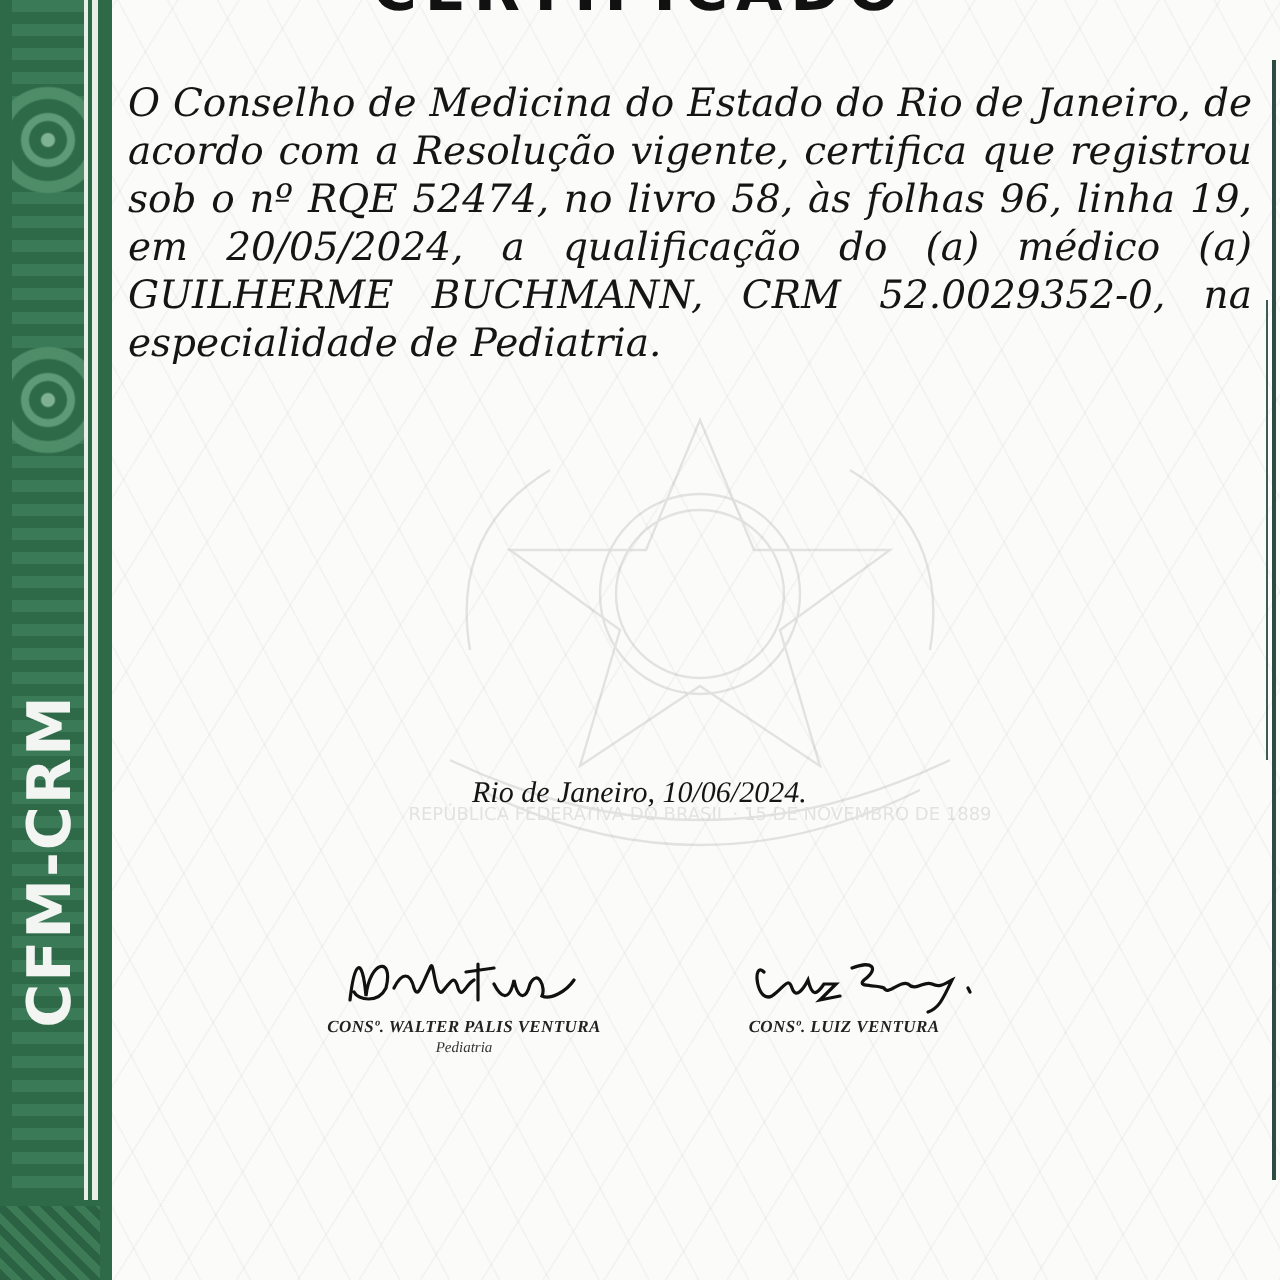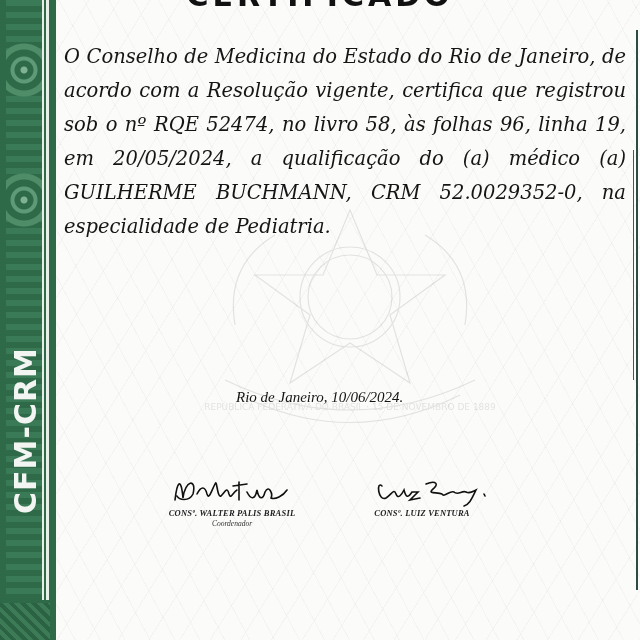--- a/index.html
+++ b/index.html
@@ -116,21 +116,21 @@
     }
     
     .body-text {
       position: absolute;
       left: 64px;
       top: 40px;
       width: 562px;
       font-family: "DejaVu Serif", "Liberation Serif", serif;
       font-style: italic;
       font-size: 19.5px;
-      line-height: 34px;
+      line-height: 24px;
       text-align: justify;
       text-align-last: left;
       color: #151515;
     }
     .body-text p { margin: 0; }
     .place-date {
       position: absolute;
       left: 236px;
       top: 389px;
       font-family: "Liberation Serif", "DejaVu Serif", serif;
@@ -204,22 +204,22 @@
 </div>
 
 <div class="place-date">Rio de Janeiro, 10/06/2024.</div>
 
 <div class="sig sig-1">
   <div class="sig-scrawl">
     <svg width="130" height="36" viewBox="0 0 130 36">
       <path d="M8,28 C10,10 14,4 16,26 C18,8 30,6 26,22 C22,30 12,28 10,24 M30,22 C34,14 38,14 40,22 C42,28 44,20 48,12 C50,6 50,26 54,24 C58,20 60,14 62,22 C64,28 66,20 70,18 M72,10 L72,28 M66,14 L80,12 M80,20 C84,28 88,28 90,18 C92,28 96,28 98,20 C102,12 106,22 104,26 C108,28 116,24 120,18" fill="none" stroke="#111" stroke-width="1.6" stroke-linecap="round"></path>
     </svg>
   </div>
-  <div class="sig-name">CONSº. WALTER PALIS BRASIL</div>
-  <div class="sig-role">Coordenador</div>
+  <div class="sig-name">CONSº. WALTER PALIS VENTURA</div>
+  <div class="sig-role">Pediatria</div>
 </div>
 
 <div class="sig sig-2">
   <div class="sig-scrawl">
     <svg width="140" height="36" viewBox="0 0 140 36">
       <path d="M30,14 C24,8 26,30 34,26 C40,22 42,16 44,22 C46,28 50,22 52,18 C54,26 56,26 60,20 L66,20 L58,28 L68,26 M74,12 C84,8 88,12 80,18 C76,22 86,20 90,22 C92,26 98,18 102,20 C106,24 110,18 114,20 C118,22 120,20 124,18 C120,26 118,32 112,34 M132,22 L133,24" fill="none" stroke="#111" stroke-width="1.6" stroke-linecap="round"></path>
     </svg>
   </div>
   <div class="sig-name">CONSº. LUIZ VENTURA</div>
 </div>

